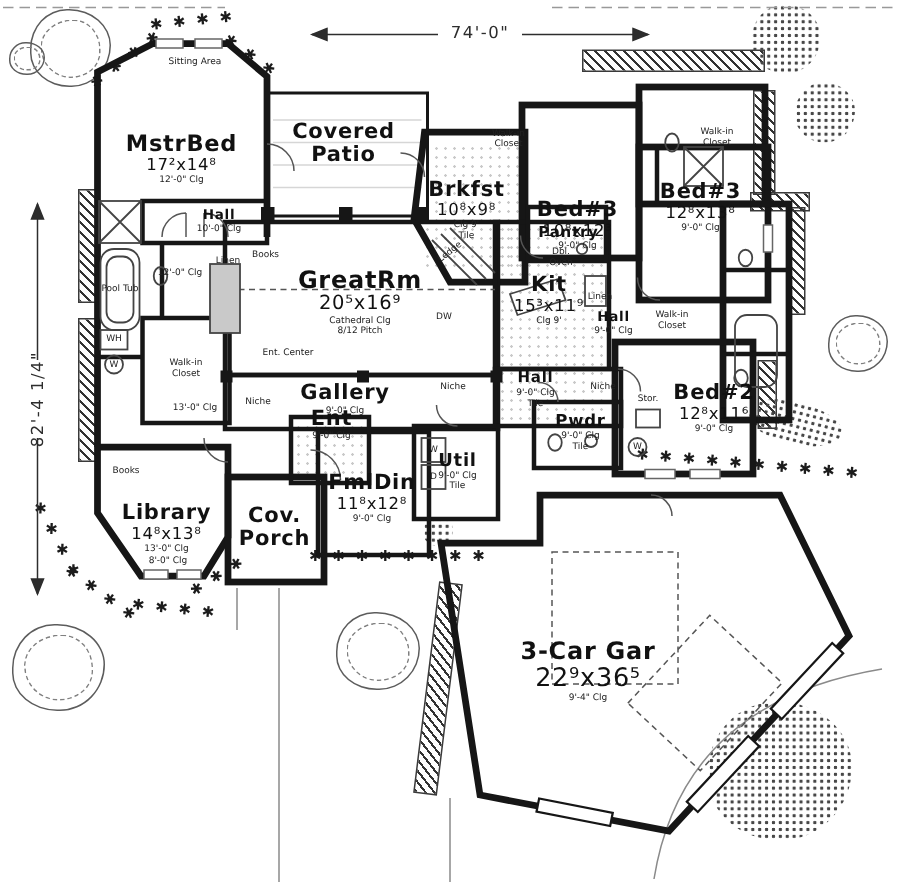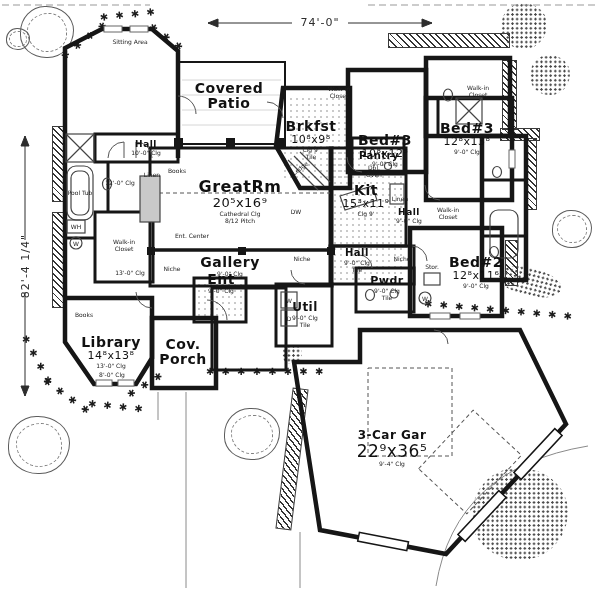--- a/index.html
+++ b/index.html
@@ -198,20 +198,25 @@
       <path d="M25,136 V240" fill="none"></path>
         <path d="M25,292 V396" fill="none"></path>
       <path d="M21,146 L25,136 L29,146 Z"></path>
         <path d="M21,386 L25,396 L29,386 Z"></path>
     </g>
   </svg>
 
   <div class="lbl dim" style="left:320px;top:22px">74'-0"</div>
   <div class="lbl dim" style="left:25px;top:266px;transform:translate(-50%,-50%) rotate(-90deg)">82'-4 1/4"</div>
 
+  <div class="room-lbl" style="left:121px;top:106px">
+    <div class="rname" style="font-size:15px">MstrBed</div>
+    <div class="rsize">17²x14⁸</div>
+    <div class="rclg">12'-0" Clg</div>
+  </div>
   <div class="room-lbl" style="left:229px;top:96px">
     <div class="rname">Covered</div>
     <div class="rname">Patio</div>
   </div>
   <div class="room-lbl" style="left:311px;top:140px">
     <div class="rname">Brkfst</div>
     <div class="rsize">10⁸x9⁸</div>
     <div class="rclg">Clg 9'</div>
     <div class="rclg">Tile</div>
   </div>
@@ -253,20 +258,25 @@
     <div class="rclg">Tile</div>
   </div>
   <div class="room-lbl" style="left:409px;top:216px">
     <div class="rname" style="font-size:9px">Hall</div>
     <div class="rclg">9'-0" Clg</div>
   </div>
   <div class="room-lbl" style="left:221px;top:283px">
     <div class="rname">Ent</div>
     <div class="rclg">9'-0" Clg</div>
   </div>
+  <div class="room-lbl" style="left:248px;top:332px">
+    <div class="rname">FmlDin</div>
+    <div class="rsize">11⁸x12⁸</div>
+    <div class="rclg">9'-0" Clg</div>
+  </div>
   <div class="room-lbl" style="left:305px;top:314px">
     <div class="rname" style="font-size:12px">Util</div>
     <div class="rclg">9'-0" Clg</div>
     <div class="rclg">Tile</div>
   </div>
   <div class="room-lbl" style="left:387px;top:288px">
     <div class="rname" style="font-size:11px">Pwdr</div>
     <div class="rclg">9'-0" Clg</div>
     <div class="rclg">Tile</div>
   </div>
@@ -278,21 +288,21 @@
   <div class="room-lbl" style="left:111px;top:352px">
     <div class="rname">Library</div>
     <div class="rsize">14⁸x13⁸</div>
     <div class="rclg">13'-0" Clg</div>
   </div>
   <div class="room-lbl" style="left:183px;top:352px">
     <div class="rname">Cov.</div>
     <div class="rname">Porch</div>
   </div>
   <div class="room-lbl" style="left:392px;top:448px">
-    <div class="rname" style="font-size:12px">3-Car Gar</div>
+    <div class="rname" style="font-size:16px">3-Car Gar</div>
     <div class="rsize" style="font-size:17px">22⁹x36⁵</div>
     <div class="rclg">9'-4" Clg</div>
   </div>
 
   <div class="lbl tiny" style="left:130px;top:41px">Sitting Area</div>
   <div class="lbl tiny wrap" style="left:124px;top:246px;width:34px">Walk-in Closet</div>
   <div class="lbl tiny wrap" style="left:339px;top:93px;width:32px">Walk-in Closet</div>
   <div class="lbl tiny wrap" style="left:478px;top:92px;width:32px">Walk-in Closet</div>
   <div class="lbl tiny wrap" style="left:448px;top:214px;width:32px">Walk-in Closet</div>
   <div class="lbl tiny" style="left:152px;top:174px">Linen</div>

